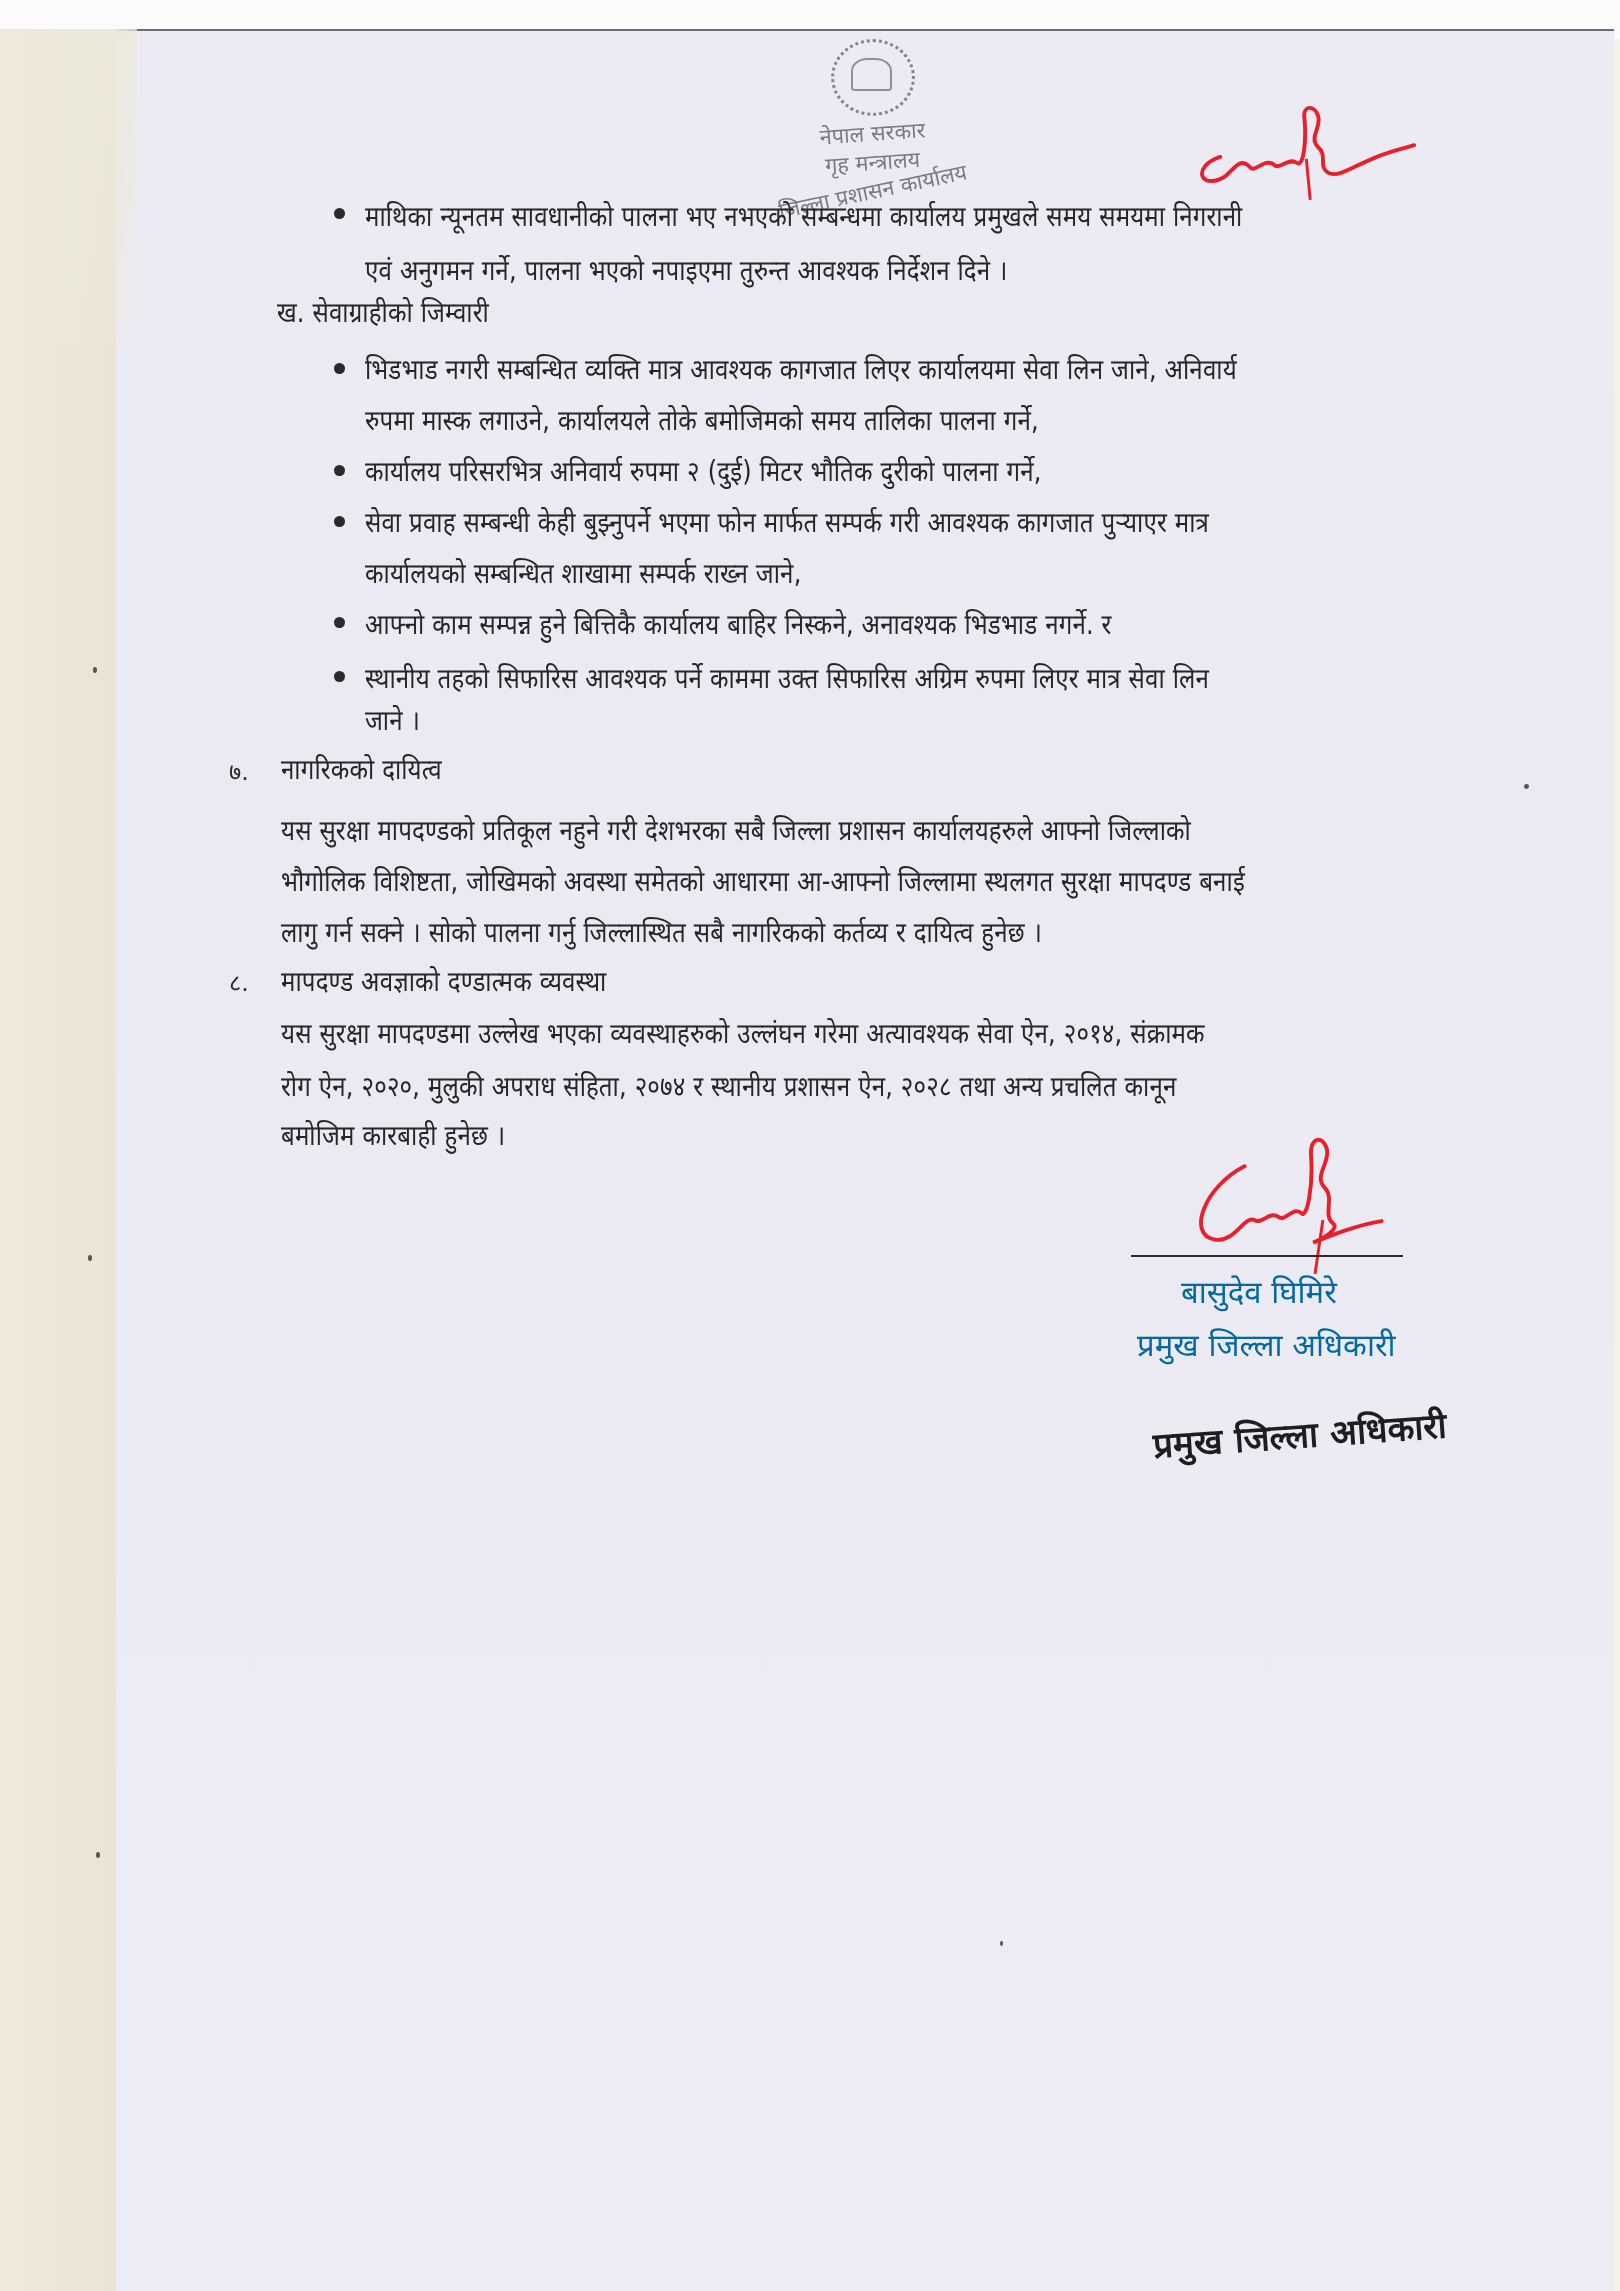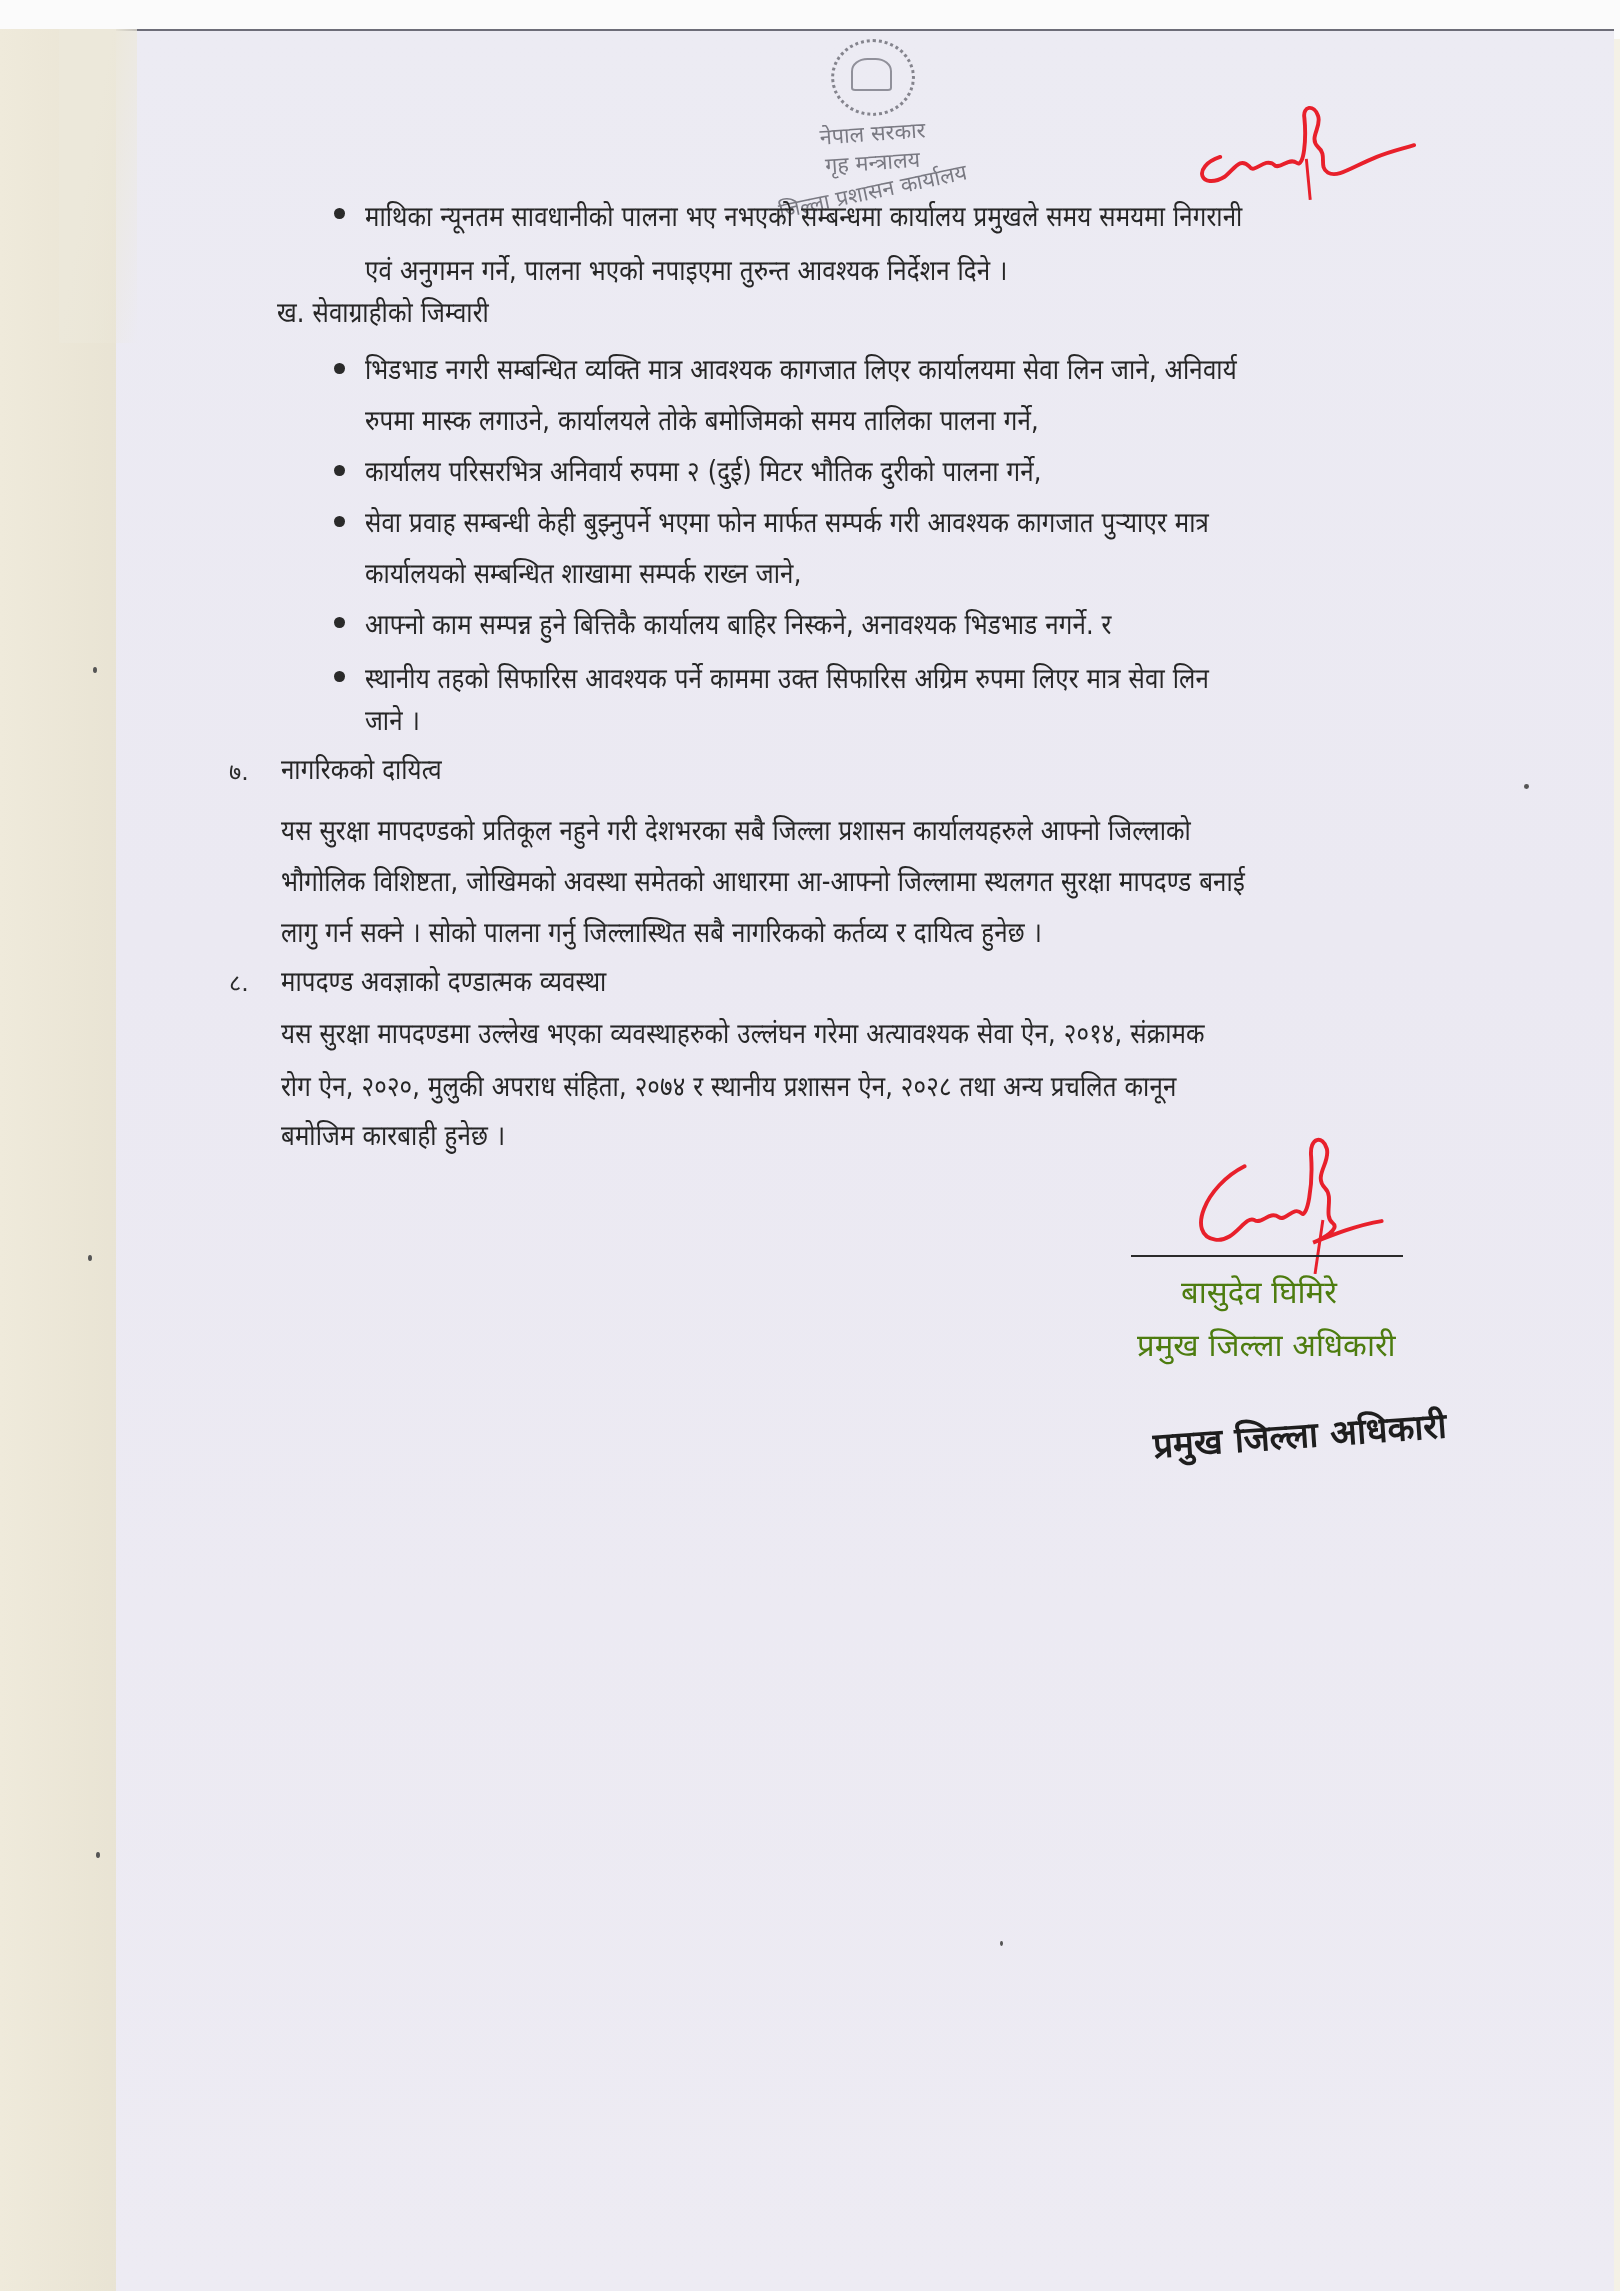--- a/index.html
+++ b/index.html
@@ -48,21 +48,21 @@
     font-family:"DejaVu Sans", sans-serif; letter-spacing:0.2px;
     transform:scaleX(0.86); transform-origin:left center;
   }
   .bullet {
     position:absolute; width:10.8px; height:10.8px; border-radius:50%; background:#2a2a2a;
   }
   .marker {
     position:absolute; font-size:23.5px; color:#2b2b2b; font-family:"DejaVu Sans", sans-serif;
   }
   .sigline { position:absolute; left:1131px; top:1255px; width:272px; height:2px; background:#2a2a2a; }
-  .sigtext { position:absolute; font-size:31px; color:#4d7c0f; font-family:"DejaVu Sans", sans-serif; white-space:nowrap; }
+  .sigtext { position:absolute; font-size:31px; color:#0369a1; font-family:"DejaVu Sans", sans-serif; white-space:nowrap; }
   .boldstamp {
     position:absolute; left:1153px; top:1421px; font-size:35px; font-weight:bold; color:#1e1e1e;
     transform:rotate(-4deg); transform-origin:left center; white-space:nowrap;
     font-family:"DejaVu Sans", sans-serif;
   }
   .speck { position:absolute; background:#555; border-radius:50%; }
 </style>
 </head>
 <body>
 

